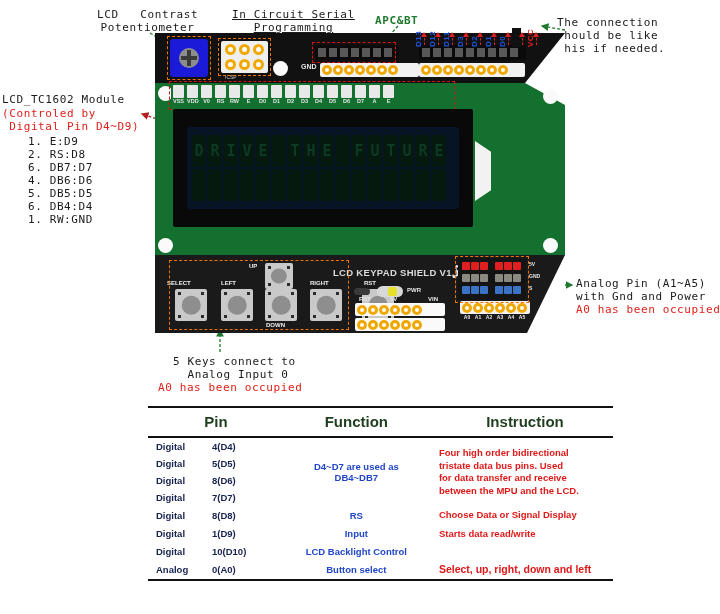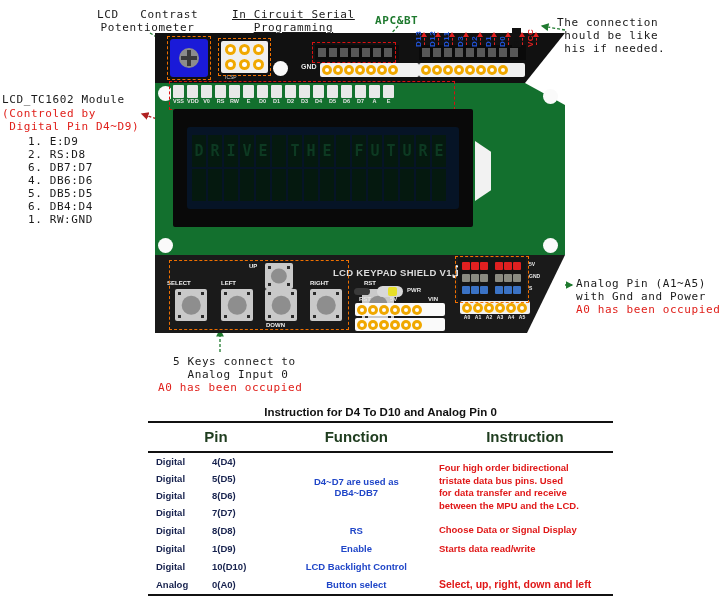--- a/index.html
+++ b/index.html
@@ -532,21 +532,20 @@
   <div class="rotlbl blk" style="left:521px;top:38px;">GND</div>
   <div class="uline" style="left:522px;top:38px;height:7px;"></div>
   <div class="uarrow" style="left:519px;top:32px;"></div>
 
   <div class="rotlbl red" style="left:535px;top:38px;">VCC</div>
   <div class="uline" style="left:536px;top:38px;height:7px;"></div>
   <div class="uarrow" style="left:533px;top:32px;"></div>
 </div>
 
 <div id="table-wrap">
-  <div id="tbl-title">Instruction for D4 To D10 and Analog Pin 0</div>
   <table>
     <thead>
       <tr>
         <th class="col1">Pin</th>
         <th class="col2">Function</th>
         <th class="col3">Instruction</th>
       </tr>
     </thead>
     <tbody>
       <tr>
@@ -567,21 +566,21 @@
       <tr>
         <td class="col1 c-pin"><span class="pn">Digital</span><span>7(D7)</span></td>
       </tr>
       <tr>
         <td class="col1 c-pin"><span class="pn">Digital</span><span>8(D8)</span></td>
         <td class="col2 c-fn">RS</td>
         <td class="col3 c-in">Choose Data or Signal Display</td>
       </tr>
       <tr>
         <td class="col1 c-pin"><span class="pn">Digital</span><span>1(D9)</span></td>
-        <td class="col2 c-fn">Enable</td>
+        <td class="col2 c-fn">Input</td>
         <td class="col3 c-in">Starts data read/write</td>
       </tr>
       <tr>
         <td class="col1 c-pin"><span class="pn">Digital</span><span>10(D10)</span></td>
         <td class="col2 c-fn">LCD Backlight Control</td>
         <td class="col3 c-in"></td>
       </tr>
       <tr>
         <td class="col1 c-pin"><span class="pn">Analog</span><span>0(A0)</span></td>
         <td class="col2 c-fn">Button select</td>

